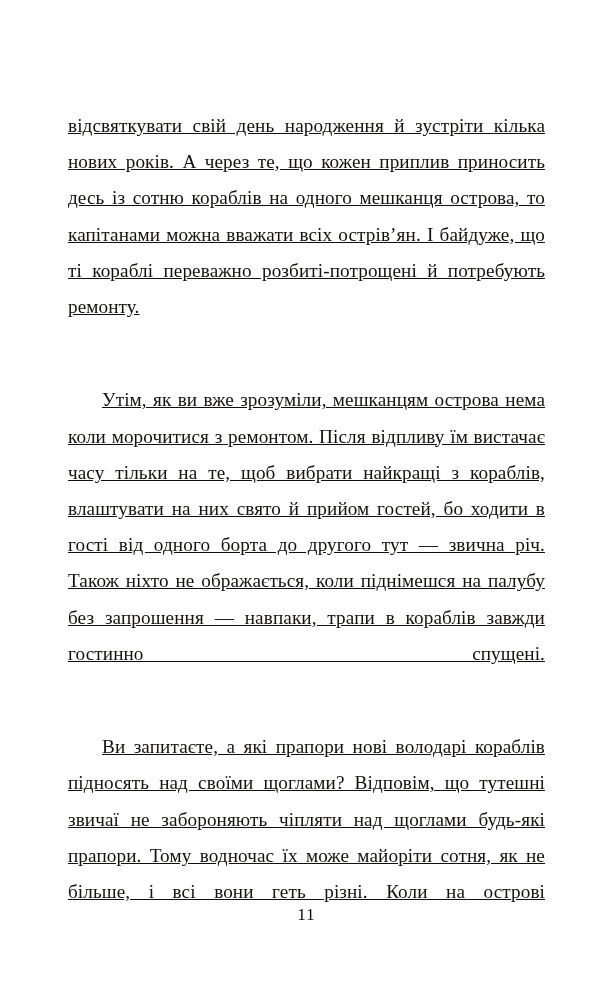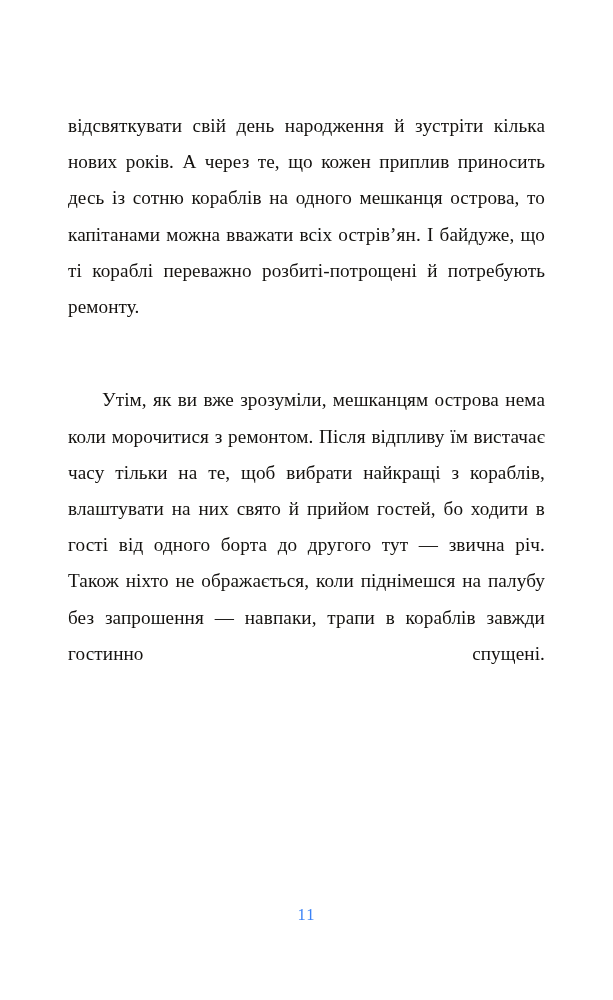--- a/index.html
+++ b/index.html
@@ -13,20 +13,21 @@
     font-family: "Liberation Serif", serif;
     color: #111111;
     overflow: hidden;
   }
   .page {
     position: relative;
     width: 613px;
     height: 1000px;
     box-sizing: border-box;
     padding: 108px 68px 16px 68px;
+    text-decoration: underline;
   }
   .body-text {
     font-size: 19.2px;
     line-height: 36.2px;
     text-align: justify;
     text-justify: inter-word;
     color: #14120f;
     letter-spacing: 0.1px;
   }
   .para {
@@ -43,27 +44,28 @@
     display: inline-block;
     width: 100%;
   }
   .page-number {
     position: absolute;
     left: 0;
     right: 0;
     top: 905px;
     text-align: center;
     font-size: 16.5px;
-    color: #3b82f6;
+    color: #000000;
     font-family: "Liberation Serif", serif;
     letter-spacing: 1px;
   }
 </style>
 </head>
 <body>
 
 <div class="page">
   <div class="body-text">
     <p class="para">відсвяткувати свій день народження й зустріти кілька нових років. А через те, що кожен приплив приносить десь із сотню кораблів на одного мешканця острова, то капітанами можна вважати всіх острів’ян. І байдуже, що ті кораблі переважно розбиті-потрощені й потребують ремонту.</p>
     <p class="para indent">Утім, як ви вже зрозуміли, мешканцям острова нема коли морочитися з ремонтом. Після відпливу їм вистачає часу тільки на те, щоб вибрати найкращі з кораблів, влаштувати на них свято й прийом гостей, бо ходити в гості від одного борта до другого тут — звична річ. Також ніхто не ображається, коли піднімешся на палубу без запрошення — навпаки, трапи в кораблів завжди гостинно спущені.</p>
+    <p class="para indent">Ви запитаєте, а які прапори нові володарі кораблів підносять над своїми щоглами? Відповім, що тутешні звичаї не забороняють чіпляти над щоглами будь-які прапори. Тому водночас їх може майоріти сотня, як не більше, і всі вони геть різні. Коли на острові</p>
   </div>
   <div class="page-number">11</div>
 </div>
 
 </body></html>

